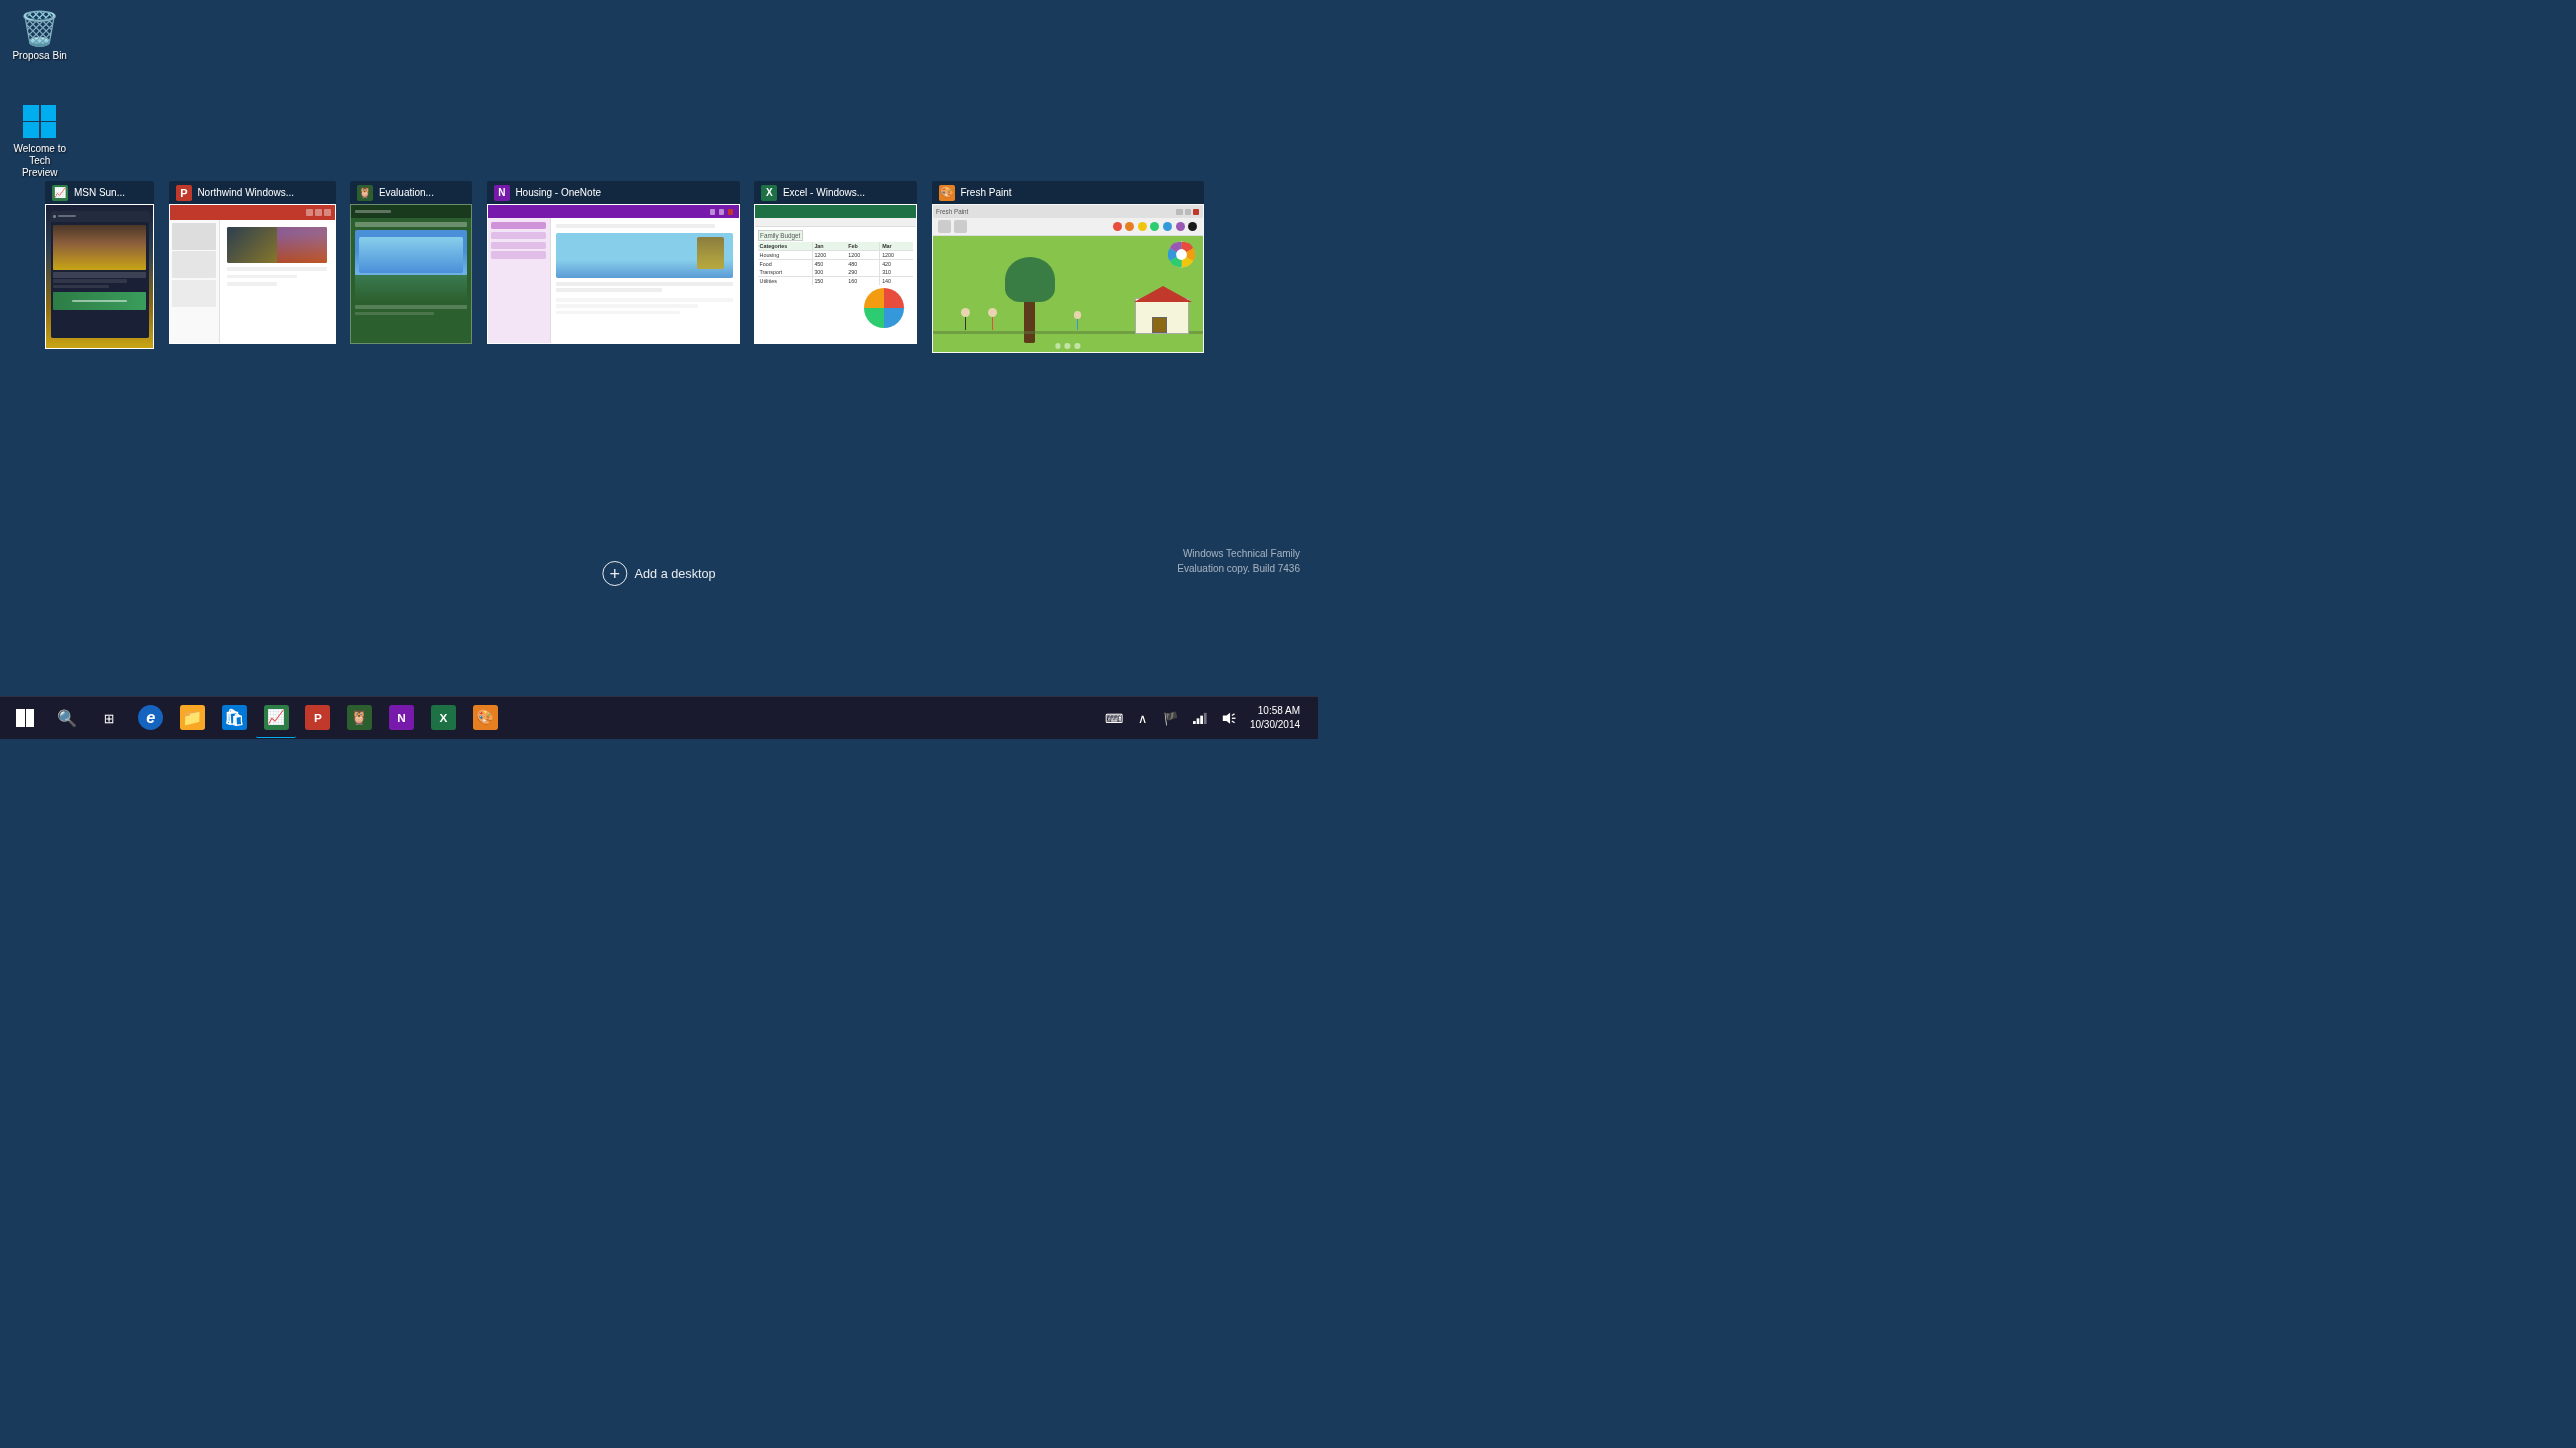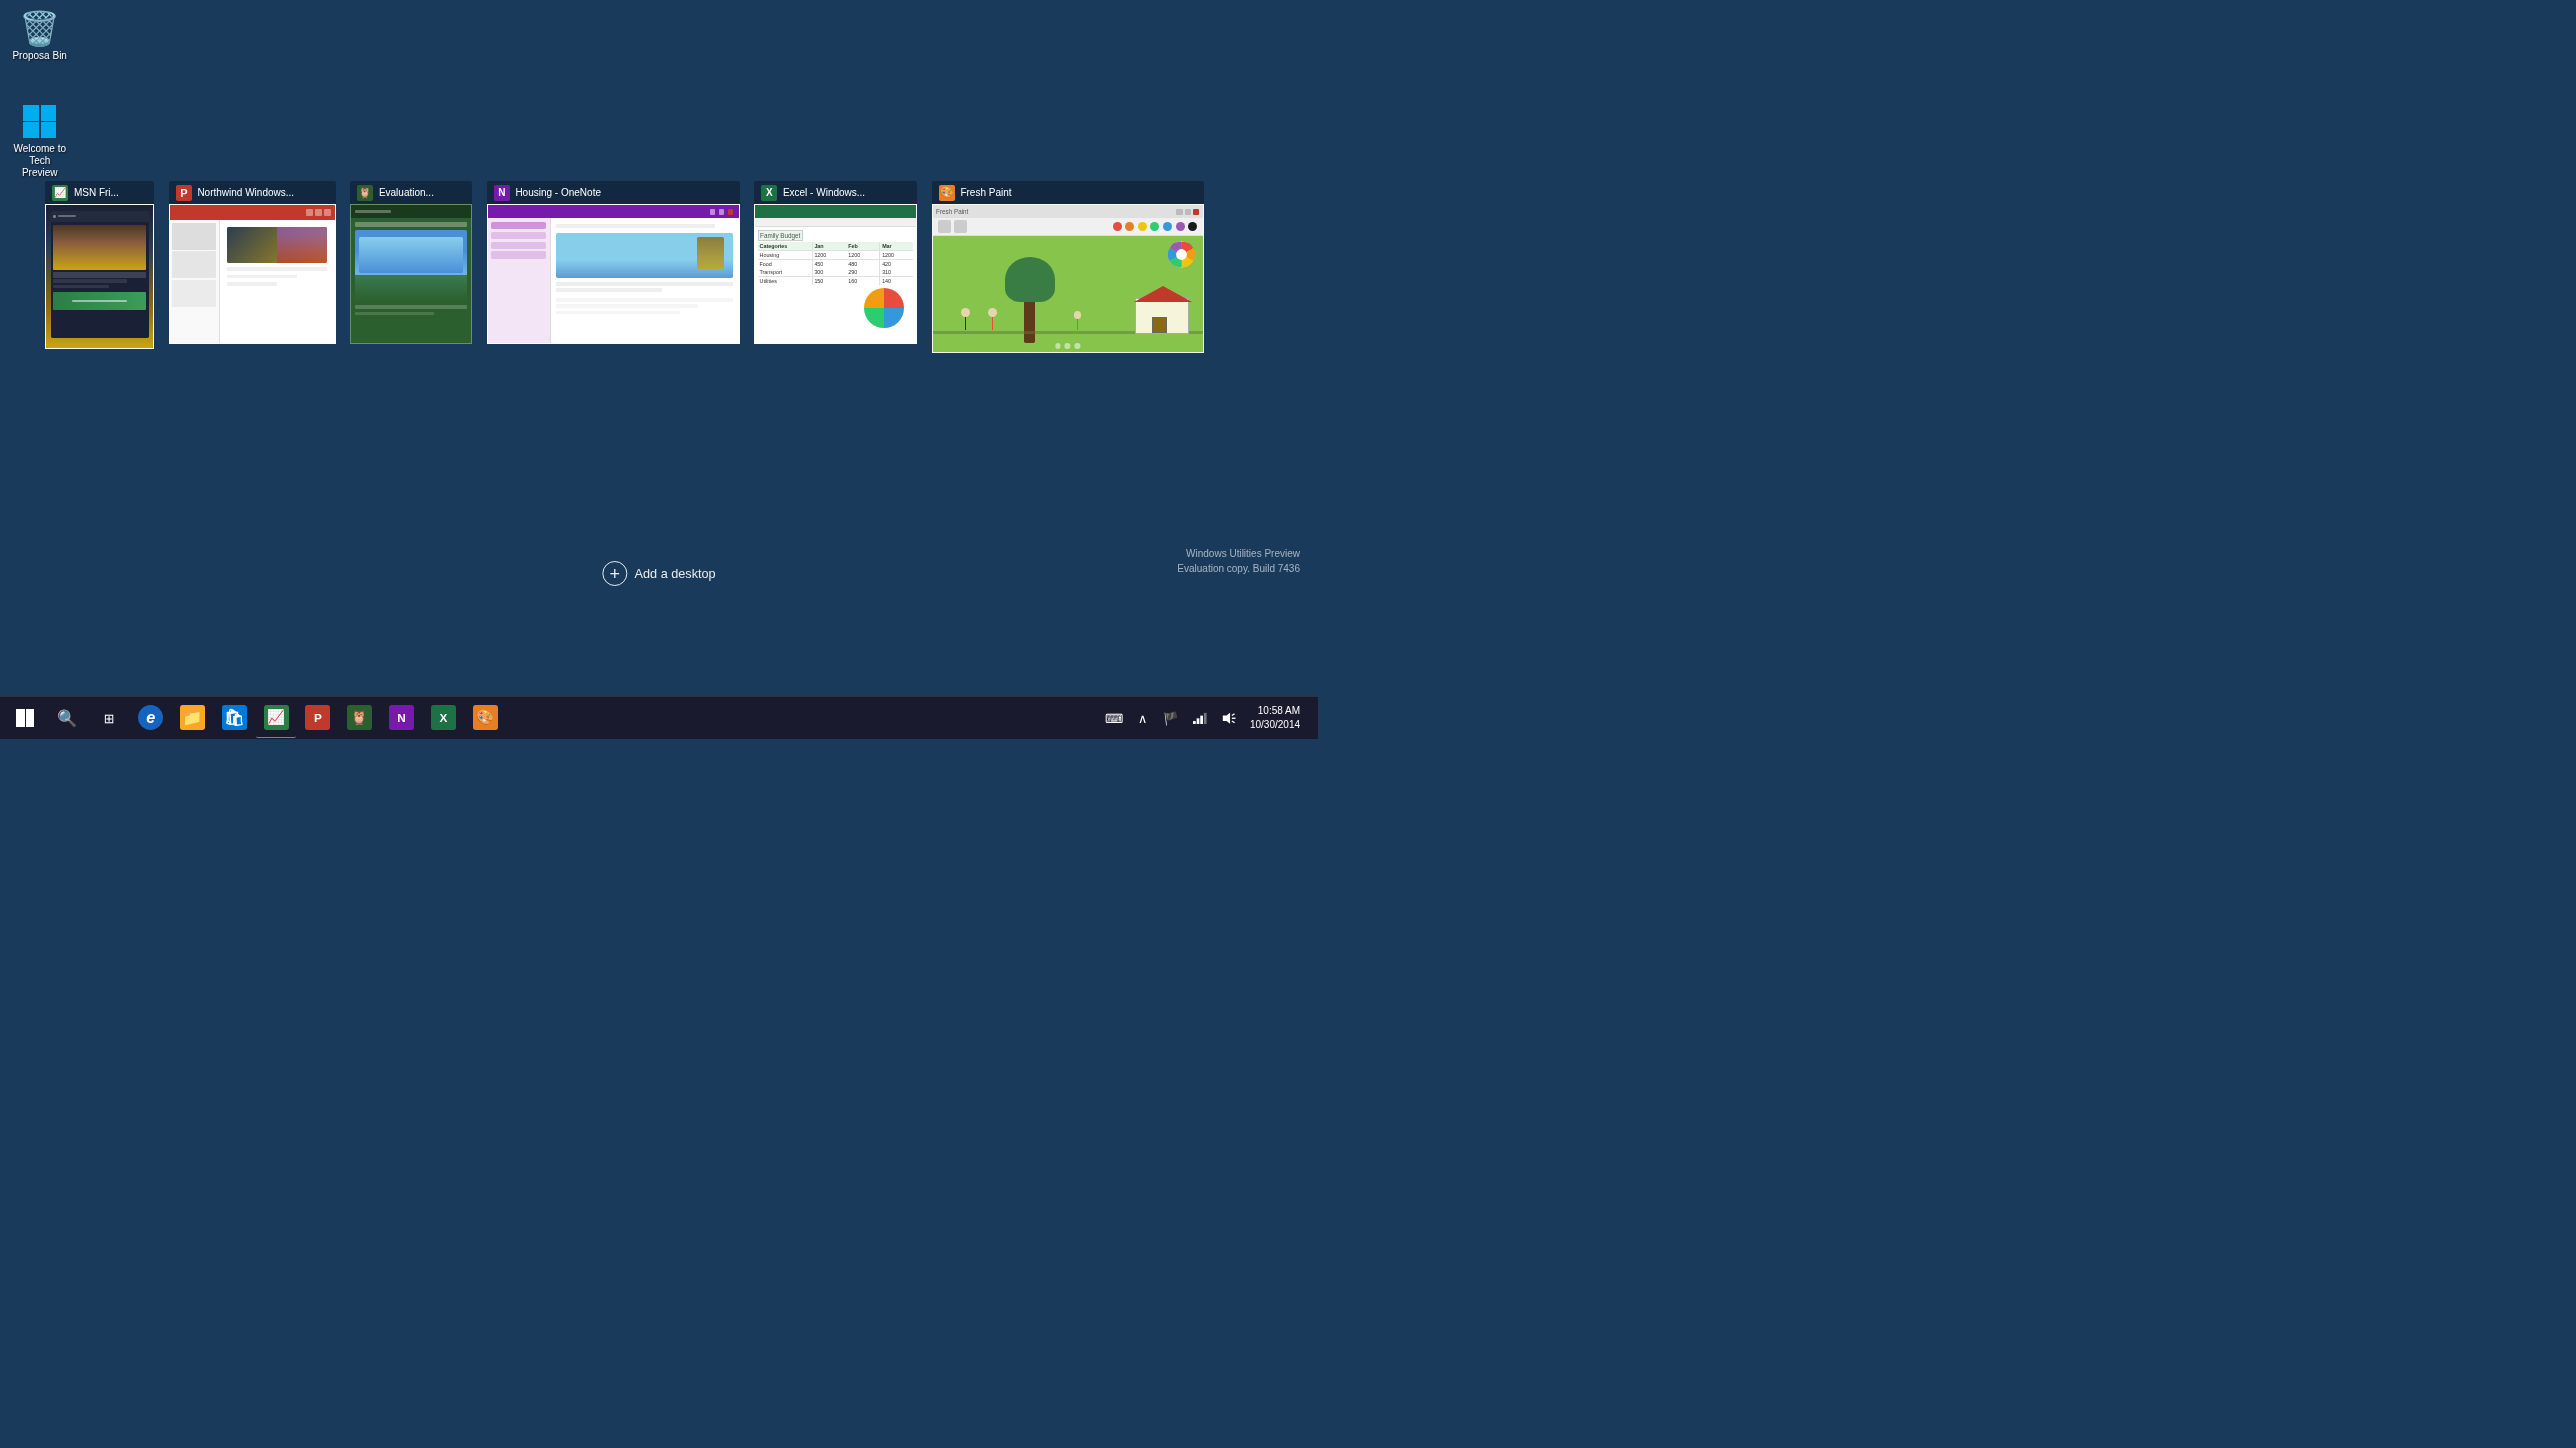--- a/index.html
+++ b/index.html
@@ -280,21 +280,21 @@
       </div>
     </div>
     <div class="icon-label">Welcome to Tech Preview</div>
   </div>
 
   <div class="task-switcher">
 
     <div class="task-window selected">
       <div class="window-title-bar">
         <div class="window-title-icon" style="background:#2d7d46;">📈</div>
-        <div class="window-title-text">MSN Fri...</div>
+        <div class="window-title-text">MSN Sun...</div>
       </div>
       <div class="window-preview" style="width:109px; height:145px; background: linear-gradient(180deg, #1a2035 0%, #2c3e50 30%, #8B6914 70%, #c8a415 100%);">
         <div style="background:#1a2035; margin:5.4px 4.5px; border-radius:1.8px; height:127px; overflow:hidden;">
           <div style="background:#232b3e; height:11px; display:flex; align-items:center; padding:0 2.7px; gap:1.8px;">
             <div style="width:2.7px;height:2.7px;border-radius:50%;background:rgba(255,255,255,0.4);"></div>
             <div style="width:18px;height:1.8px;background:rgba(255,255,255,0.3);border-radius:0.9px;"></div>
           </div>
           <div style="padding:2.7px;">
             <div style="height:45px; background: linear-gradient(180deg, #4a3728 0%, #8B5e3c 40%, #c8a415 100%); border-radius:0.9px; margin-bottom:2.7px;"></div>
             <div style="height:5.4px;background:rgba(255,255,255,0.15);margin-bottom:1.8px;border-radius:0.9px;"></div>
@@ -524,21 +524,21 @@
             <div style="width:5.4px;height:5.4px;border-radius:50%;background:rgba(255,255,255,0.5);"></div>
             <div style="width:5.4px;height:5.4px;border-radius:50%;background:rgba(255,255,255,0.5);"></div>
           </div>
         </div>
       </div>
     </div>
 
   </div>
 
   <div class="watermark">
-    <div>Windows Utilities Preview</div>
+    <div>Windows Technical Family</div>
     <div>Evaluation copy. Build 7436</div>
   </div>
 
   <div class="add-desktop">
     <div class="add-desktop-circle">+</div>
     <span>Add a desktop</span>
   </div>
 
 </div>
 

